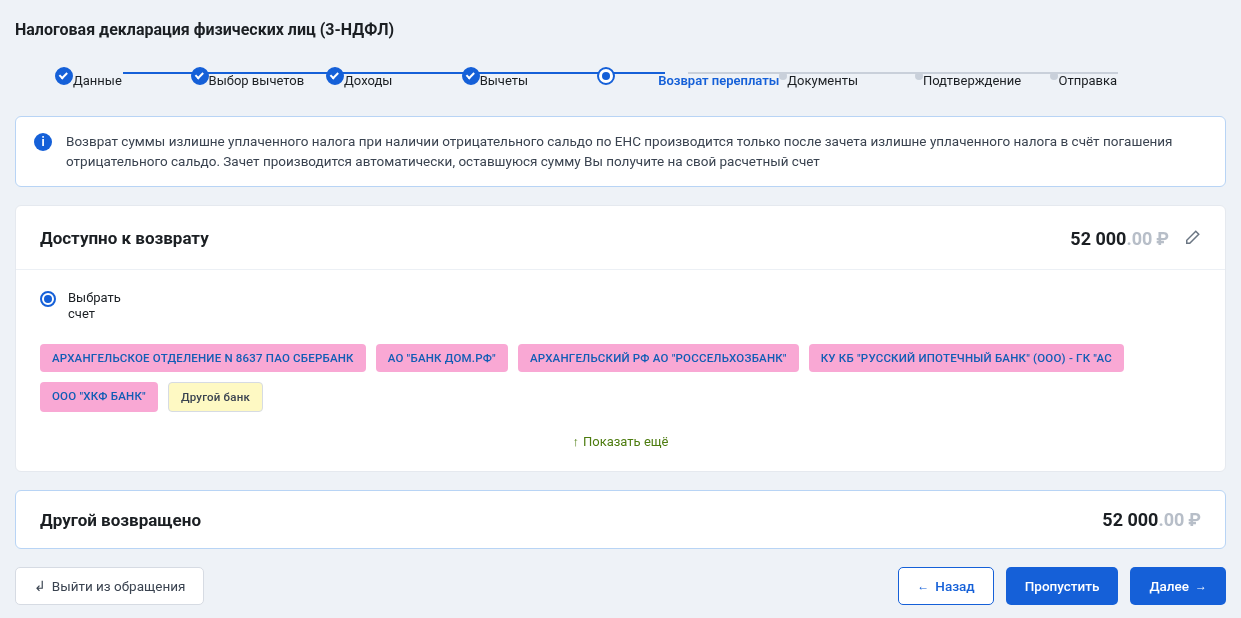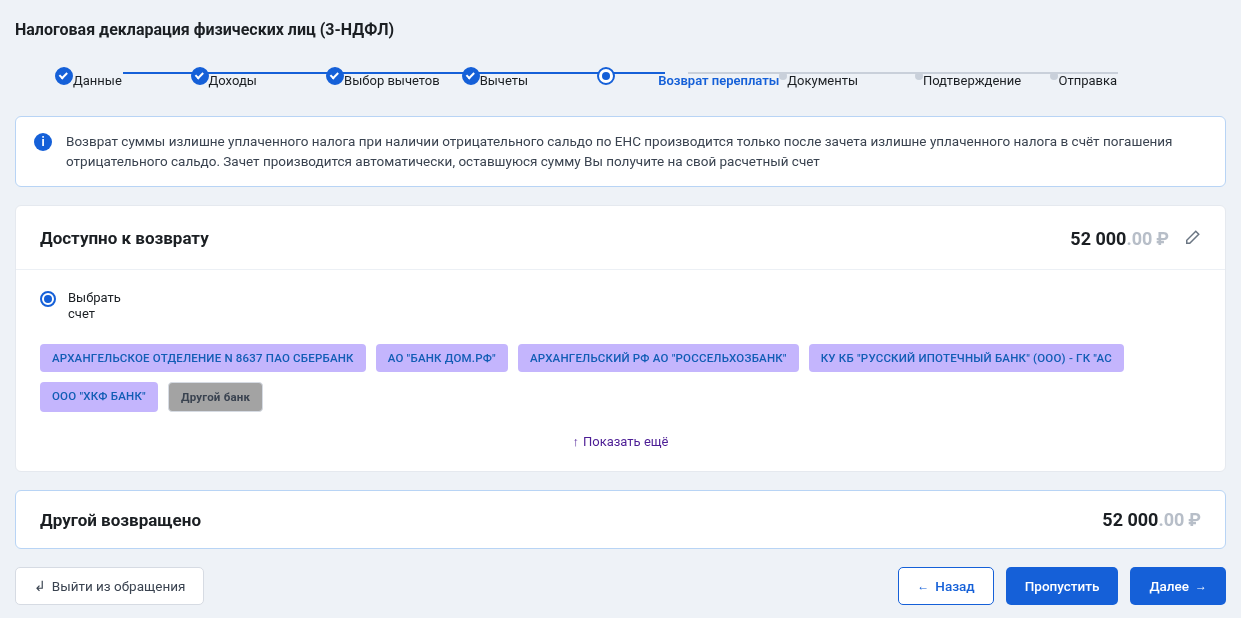--- a/index.html
+++ b/index.html
@@ -203,40 +203,39 @@
     color: #1b1f23;
     max-width: 80px;
   }
 
   .banks {
     display: flex;
     flex-wrap: wrap;
     gap: 10px;
   }
   .bank-chip {
-    background: #c4b5fd;
+    background: #f9a8d4;
     color: #125db5;
     font-size: 11.5px;
     font-weight: 500;
     padding: 7px 12px;
     border-radius: 4px;
     cursor: pointer;
     letter-spacing: 0.2px;
   }
   .bank-chip.other {
-    background: #a3a3a3;
+    background: #fef9c3;
     border: 1px solid #d6dbe3;
     color: #3a4350;
-    font-weight: bold;
   }
 
   .show-more {
     margin-top: 22px;
     text-align: center;
-    color: #4c1d95;
+    color: #4d7c0f;
     font-size: 13px;
     cursor: pointer;
   }
   .show-more .arrow { margin-right: 4px; }
 
   .card.returned {
     border-color: #b8d4f5;
     padding: 18px 24px;
   }
 
@@ -283,26 +282,26 @@
 <h1 class="page-title">Налоговая декларация физических лиц (3-НДФЛ)</h1>
 
 <div class="stepper" id="stepper">
     <div class="step done">
       <div class="step-circle"></div>
       <div class="step-label">Данные</div>
       <div class="step-line"></div>
     </div>
     <div class="step done">
       <div class="step-circle"></div>
+      <div class="step-label">Выбор вычетов</div>
+      <div class="step-line"></div>
+    </div>
+    <div class="step done">
+      <div class="step-circle"></div>
       <div class="step-label">Доходы</div>
-      <div class="step-line"></div>
-    </div>
-    <div class="step done">
-      <div class="step-circle"></div>
-      <div class="step-label">Выбор вычетов</div>
       <div class="step-line"></div>
     </div>
     <div class="step done">
       <div class="step-circle"></div>
       <div class="step-label">Вычеты</div>
       <div class="step-line"></div>
     </div>
     <div class="step current">
       <div class="step-circle"></div>
       <div class="step-label">Возврат переплаты</div>

